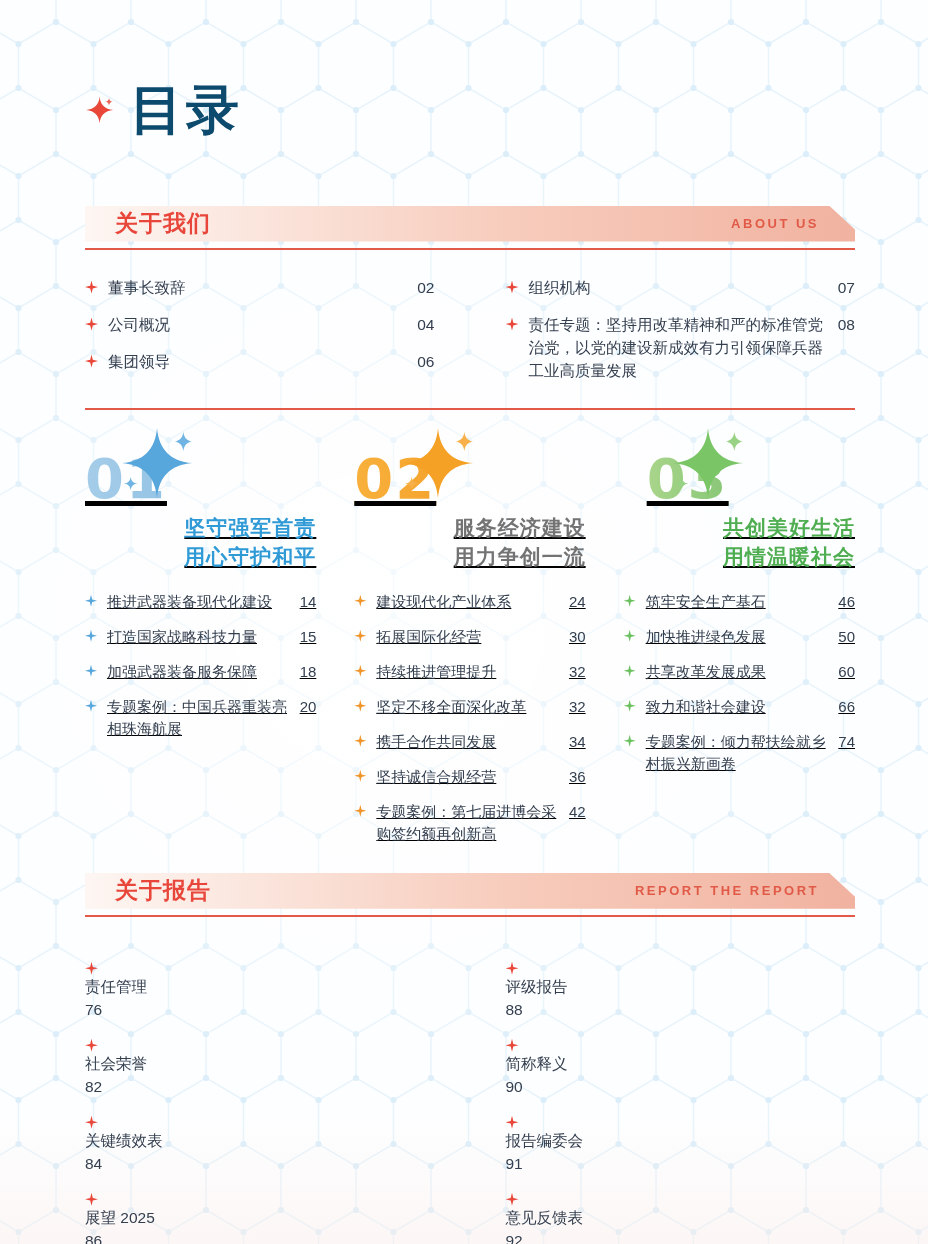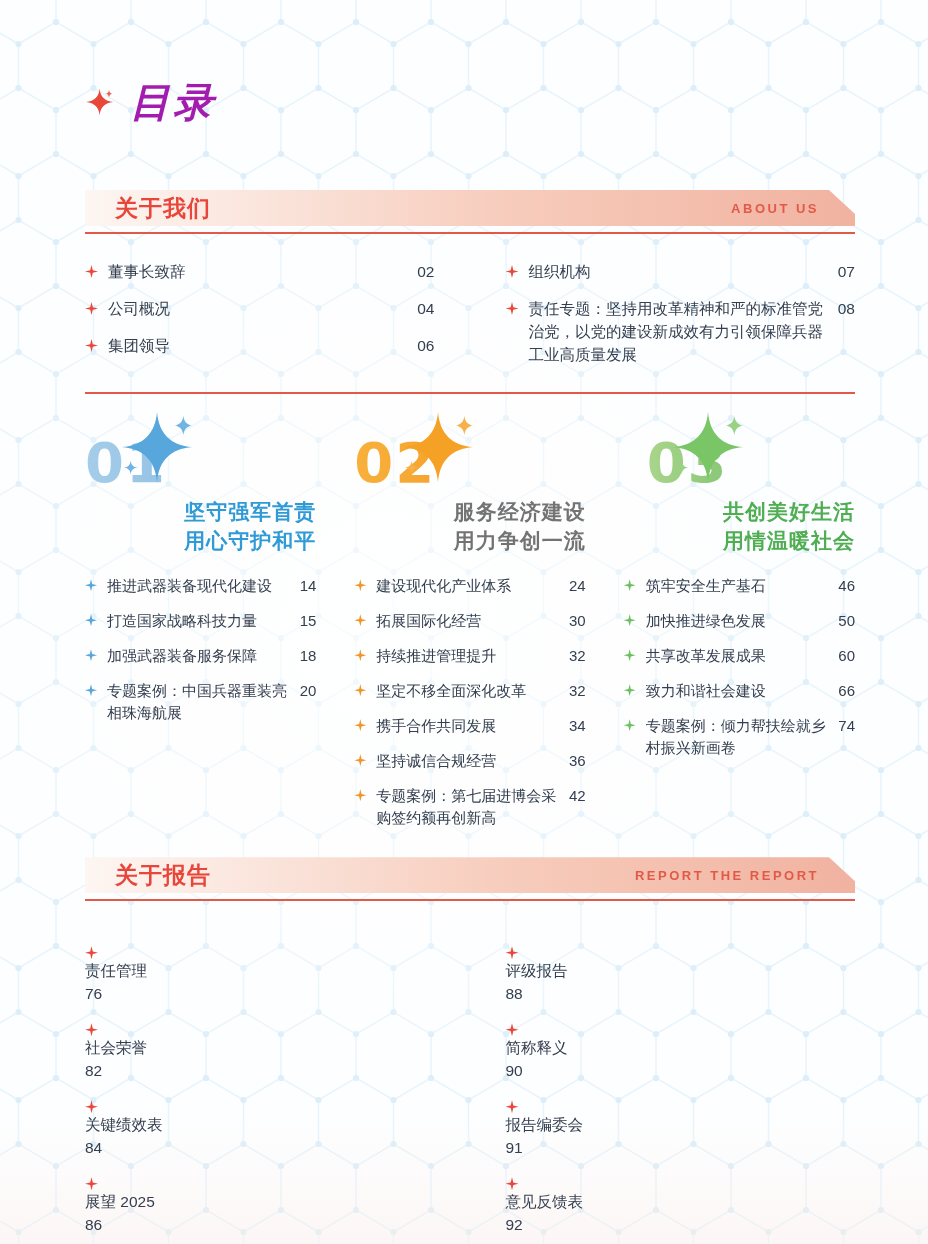--- a/index.html
+++ b/index.html
@@ -13,21 +13,21 @@
     background:
       radial-gradient(ellipse 55% 40% at 42% 50%, rgba(255,255,255,0.72), rgba(255,255,255,0) 100%),
       linear-gradient(180deg, rgba(255,255,255,0) 90%, rgba(251,238,234,0.45) 100%);
   }
 
   .content { position:relative; padding:78px 73px 0 85px; }
 
   
   .doc-title-row { display:flex; align-items:center; gap:15px; }
   .doc-title-row svg { flex:none; }
-  .doc-title { font-size:40px; line-height:1.2; font-weight:bold; color:#a21caf; letter-spacing:3px;font-style:italic; }
+  .doc-title { font-size:53px; line-height:1.2; font-weight:bold; color:#0c4a6e; letter-spacing:3px; }
 
   
   .banner { margin-top:64px; }
   .banner.b2 { margin-top:12px; }
   .banner.b3 { margin-top:15px; }
   .banner-bg { height:36px; display:flex; align-items:center; justify-content:space-between;
     padding:0 36px 0 30px;
     background:linear-gradient(90deg, #fdf6f2 0%, #f7ccbc 55%, #f1b2a0 100%);
     clip-path:polygon(0 0, calc(100% - 26px) 0, 100% 24px, 100% 100%, 0 100%); }
   .banner-cn { font-size:23px; font-weight:bold; color:#e8463a; letter-spacing:1px; }
@@ -43,21 +43,21 @@
   .star { flex:none; width:13px; height:13px; margin:5px 10px 0 0;
     clip-path:polygon(50% 0%, 60% 40%, 100% 50%, 60% 60%, 50% 100%, 40% 60%, 0% 50%, 40% 40%); }
   .s-red { background:#e8473a; }
   .s-blue { background:#57a6dc; }
   .s-orange { background:#f0952a; }
   .s-green { background:#6cc060; }
   .lbl { flex:1; padding-right:14px; }
   .pg { flex:none; }
 
   
-  .chapters { display:grid; grid-template-columns:repeat(3,1fr); column-gap:38px; margin-top:42px; }
+  .chapters { display:grid; grid-template-columns:repeat(3,1fr); column-gap:38px; margin-top:42px;text-decoration:underline; }
   .ch-head { position:relative; }
   .ch-num { font-family:"DejaVu Sans", sans-serif; font-size:56px; line-height:0.95;
     font-weight:bold; letter-spacing:2px;
     -webkit-background-clip:text; background-clip:text; color:transparent; }
   .c1 .ch-num { background-image:linear-gradient(90deg,#a5cde9,#78b2dc); }
   .c2 .ch-num { background-image:linear-gradient(90deg,#f8b13c,#ee8d16); }
   .c3 .ch-num { background-image:linear-gradient(90deg,#a9d58b,#54b156);margin-left:23px; }
   .ch-sparkle { position:absolute; top:-28px; width:78px; height:78px; z-index:2; }
   .c1 .ch-sparkle { left:34px; }
   .c2 .ch-sparkle, .c3 .ch-sparkle { left:46px; }

